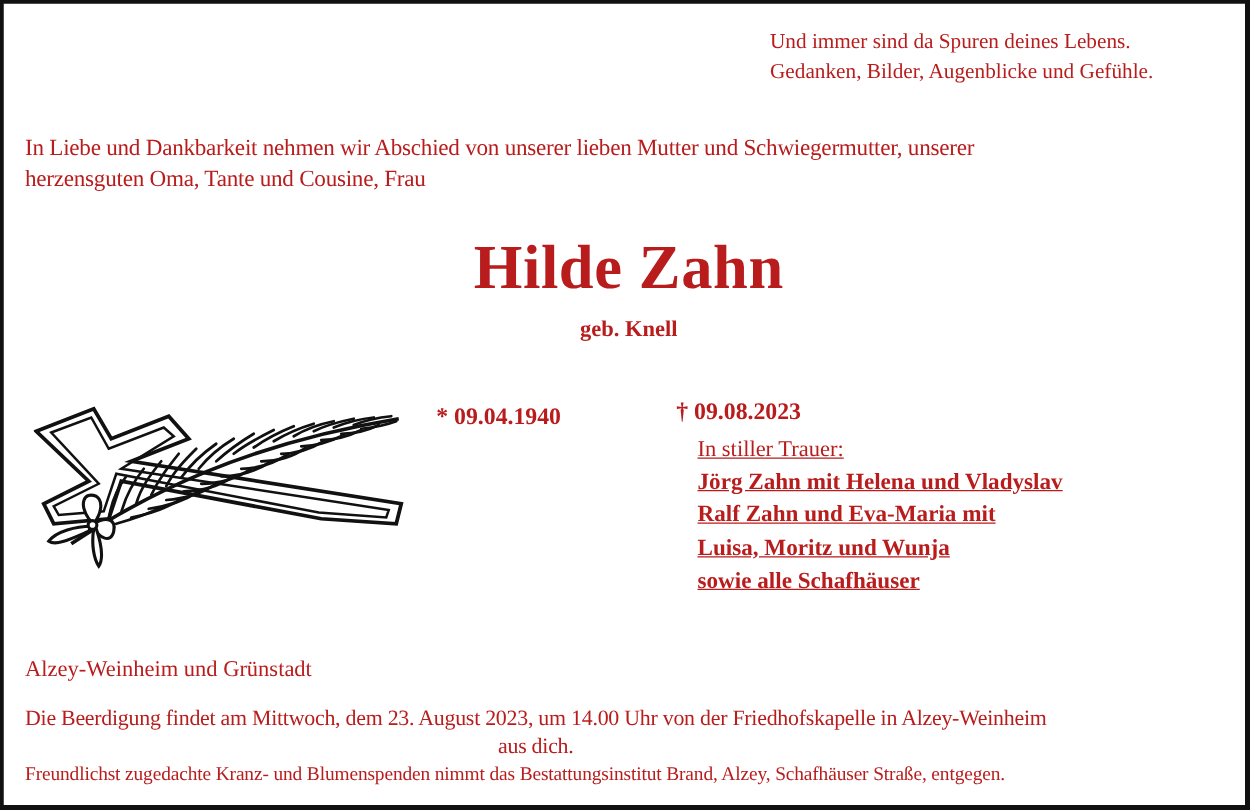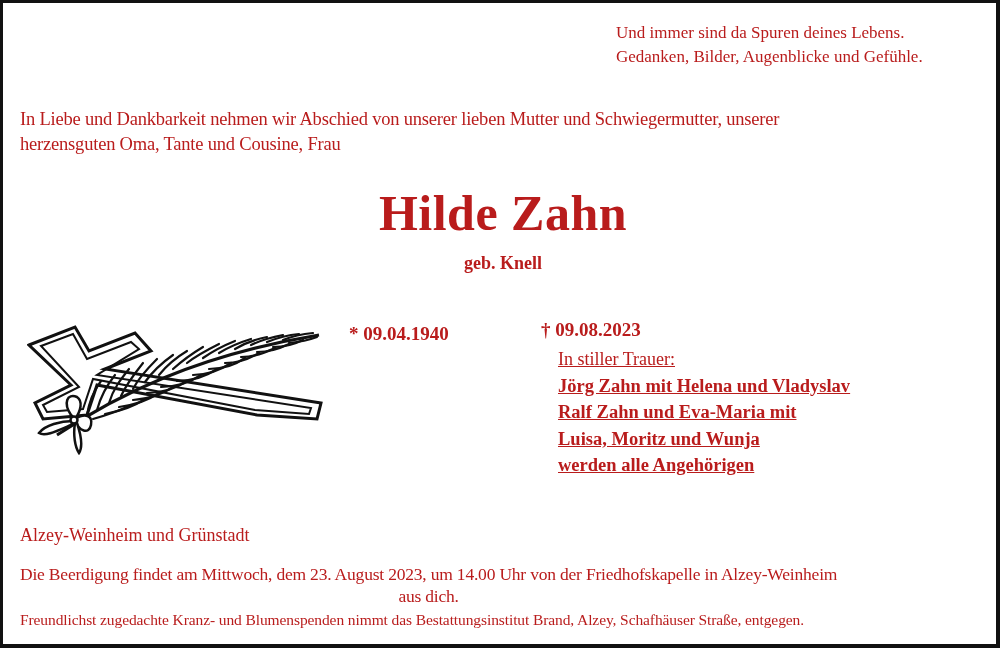--- a/index.html
+++ b/index.html
@@ -102,21 +102,21 @@
         <circle cx="47" cy="105" r="3.5"></circle>
       </g>
     </svg>
   </div>
 
   <div class="abs mourn">
     <div>In stiller Trauer:</div>
     <div class="bold">Jörg Zahn mit Helena und Vladyslav</div>
     <div class="bold">Ralf Zahn und Eva-Maria mit</div>
     <div class="bold">Luisa, Moritz und Wunja</div>
-    <div class="bold">werden alle Angehörigen</div>
+    <div class="bold">sowie alle Schafhäuser</div>
   </div>
 
   <div class="abs place">Alzey-Weinheim und Grünstadt</div>
 
   <div class="abs funeral">
     <div>Die Beerdigung findet am Mittwoch, dem 23. August 2023, um 14.00 Uhr von der Friedhofskapelle in Alzey-Weinheim</div>
     <div>aus dich.</div>
   </div>
 
   <div class="abs flowers">Freundlichst zugedachte Kranz- und Blumenspenden nimmt das Bestattungsinstitut Brand, Alzey, Schafhäuser Straße, entgegen.</div>

